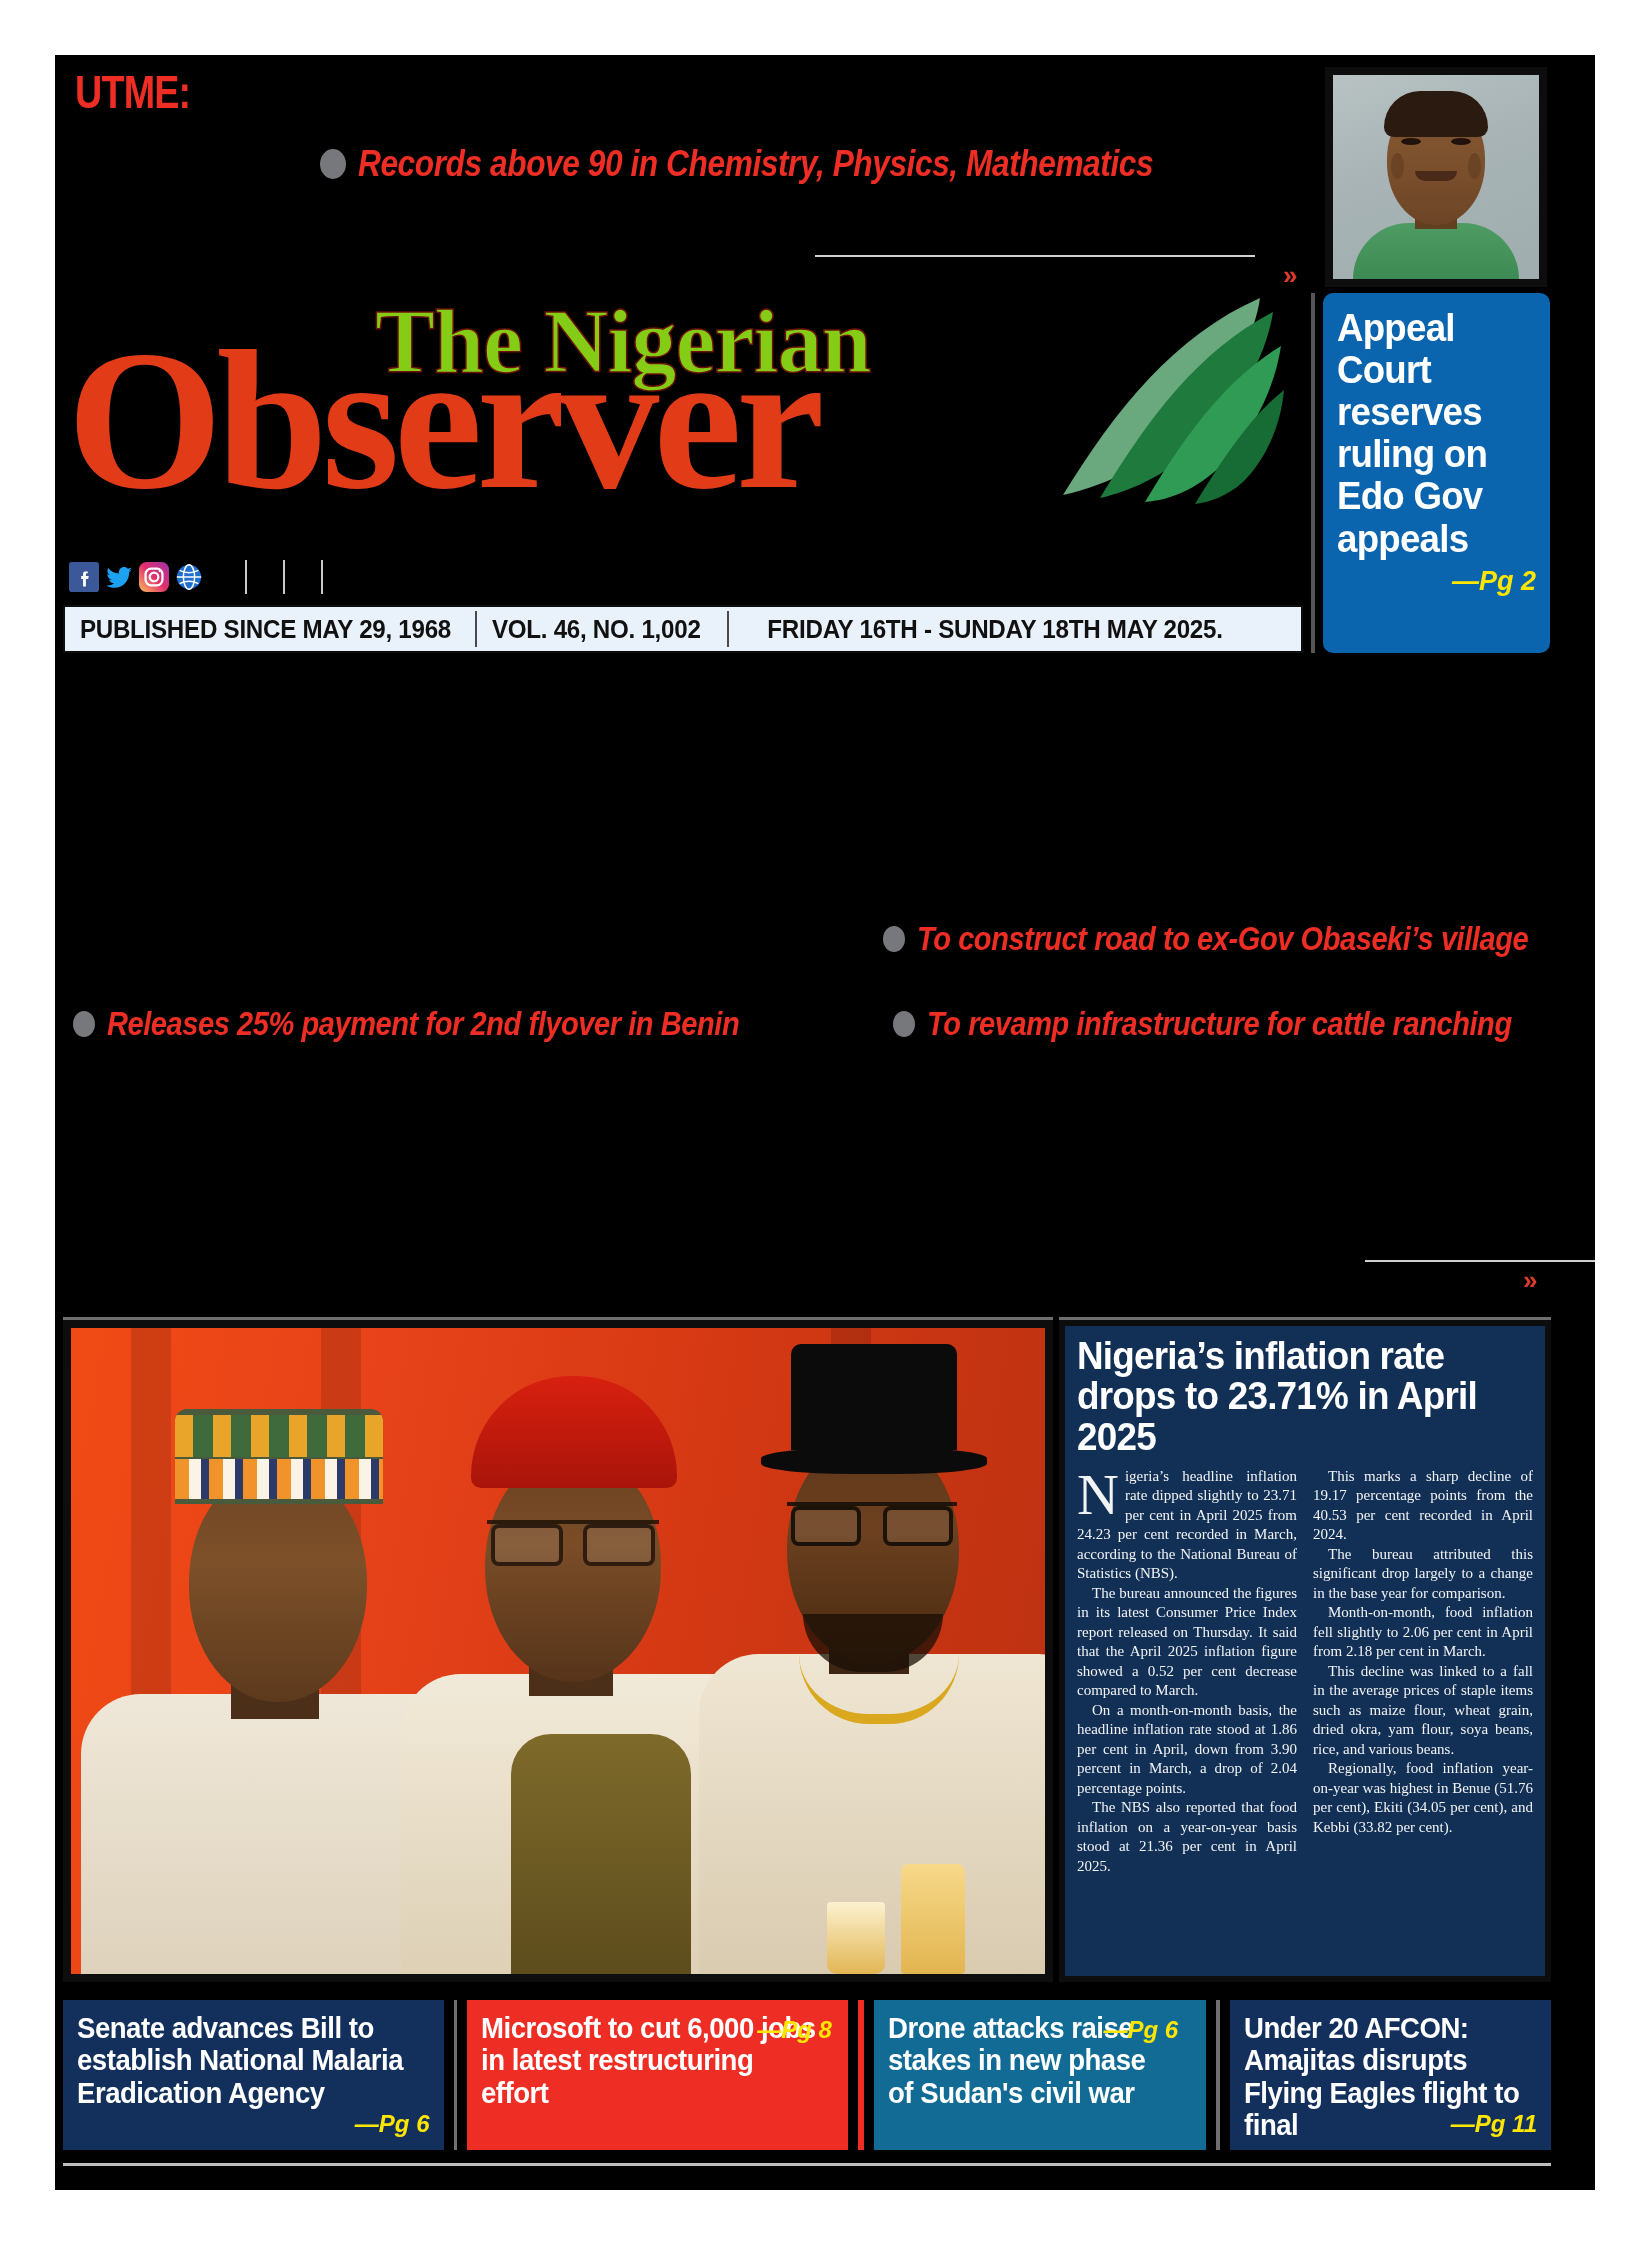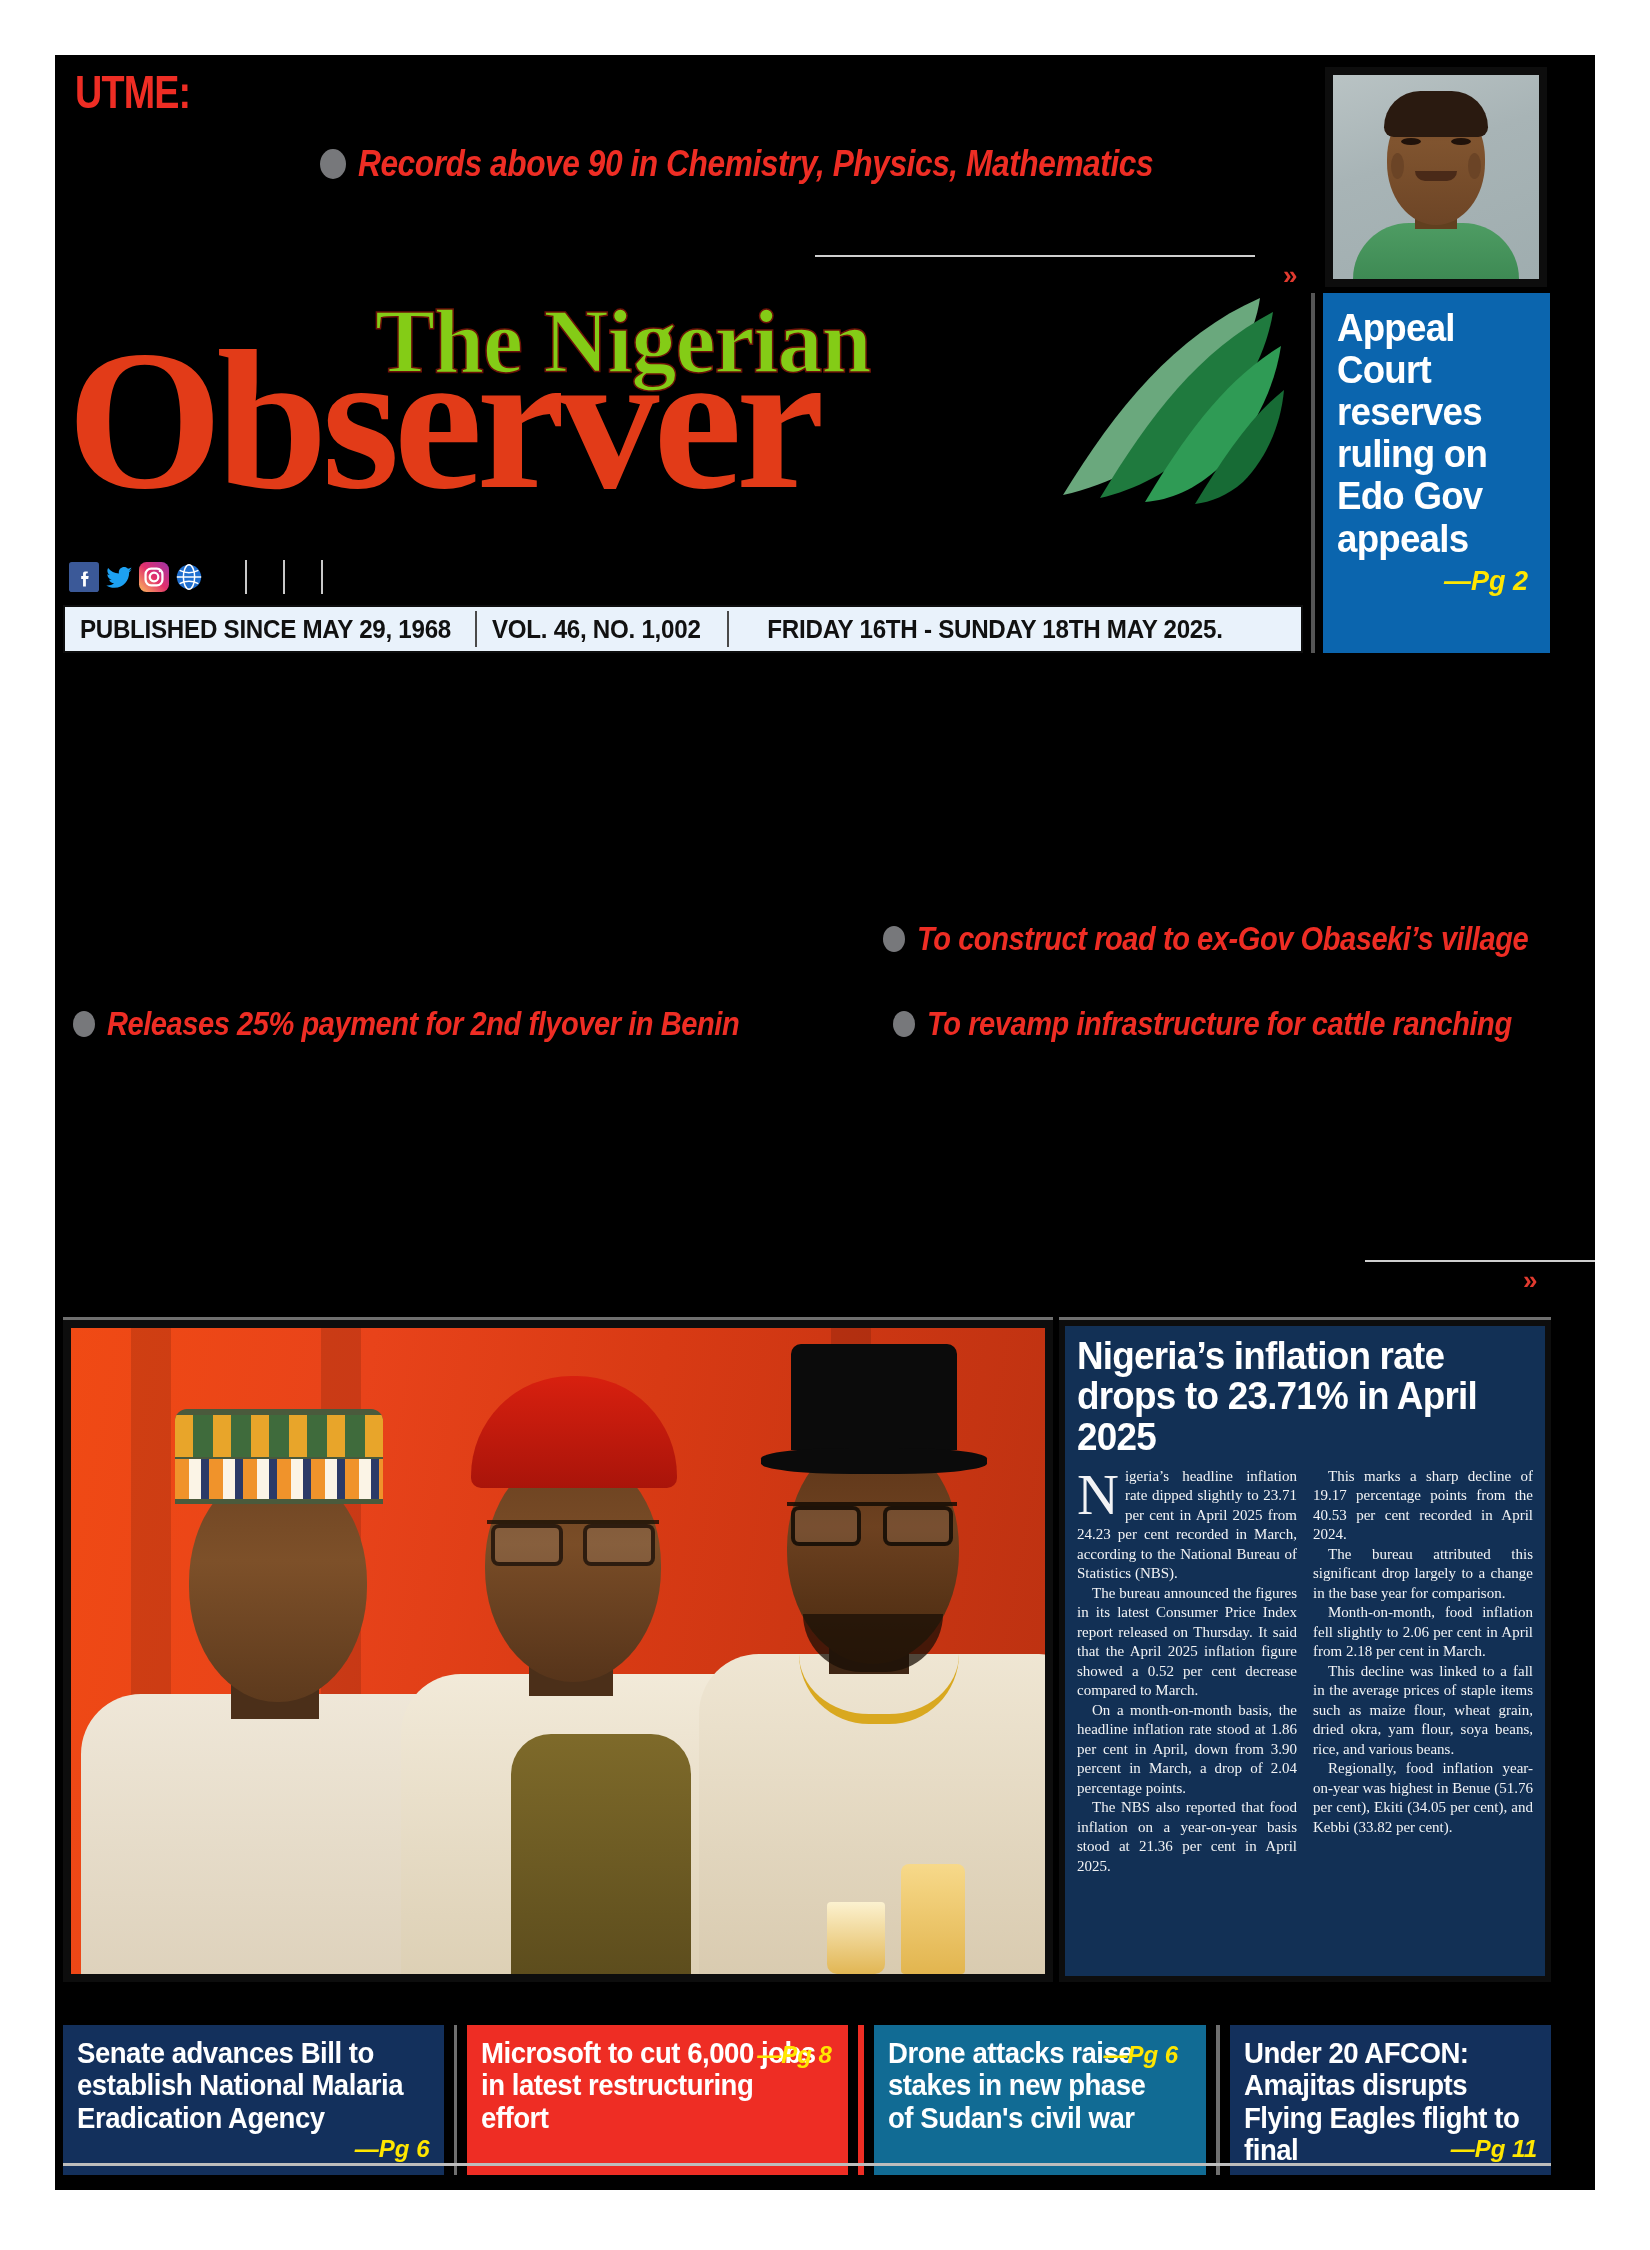--- a/index.html
+++ b/index.html
@@ -180,21 +180,22 @@
     padding: 0 16px;
     letter-spacing: -0.3px;
   }
   .pubsep { width: 2px; align-self: stretch; background: #4a4a4a; margin: 4px 0; }
 
   
   .appealbox {
     position: absolute; left: 1268px; top: 238px;
     width: 227px; height: 360px;
     background: #0b65ae;
-    padding: 14px 22px 8px 14px;
+    padding: 14px 14px 8px 14px;
+    border-radius: 10px;
   }
   .appealbox .ttl {
     font-family: "Liberation Sans", sans-serif;
     font-weight: bold;
     font-size: 39px;
     line-height: 1.08;
     color: #ffffff;
     letter-spacing: -0.8px;
     transform: scaleX(0.94);
     transform-origin: left top;
@@ -407,21 +408,21 @@
     font-size: 58px;
     line-height: 0.82;
     padding: 4px 6px 0 0;
     font-family: "Liberation Serif", serif;
   }
 
   
   .teasers {
     position: absolute; left: 8px; top: 1945px;
     width: 1488px; height: 150px;
-    display: flex; gap: 10px; margin-top: 25px;
+    display: flex; gap: 10px;
   }
   .teaser {
     position: relative;
     padding: 12px 14px 8px 14px;
     overflow: hidden;
   }
   .teaser .t-title {
     font-family: "Liberation Sans", sans-serif;
     font-weight: bold;
     font-size: 29px;

